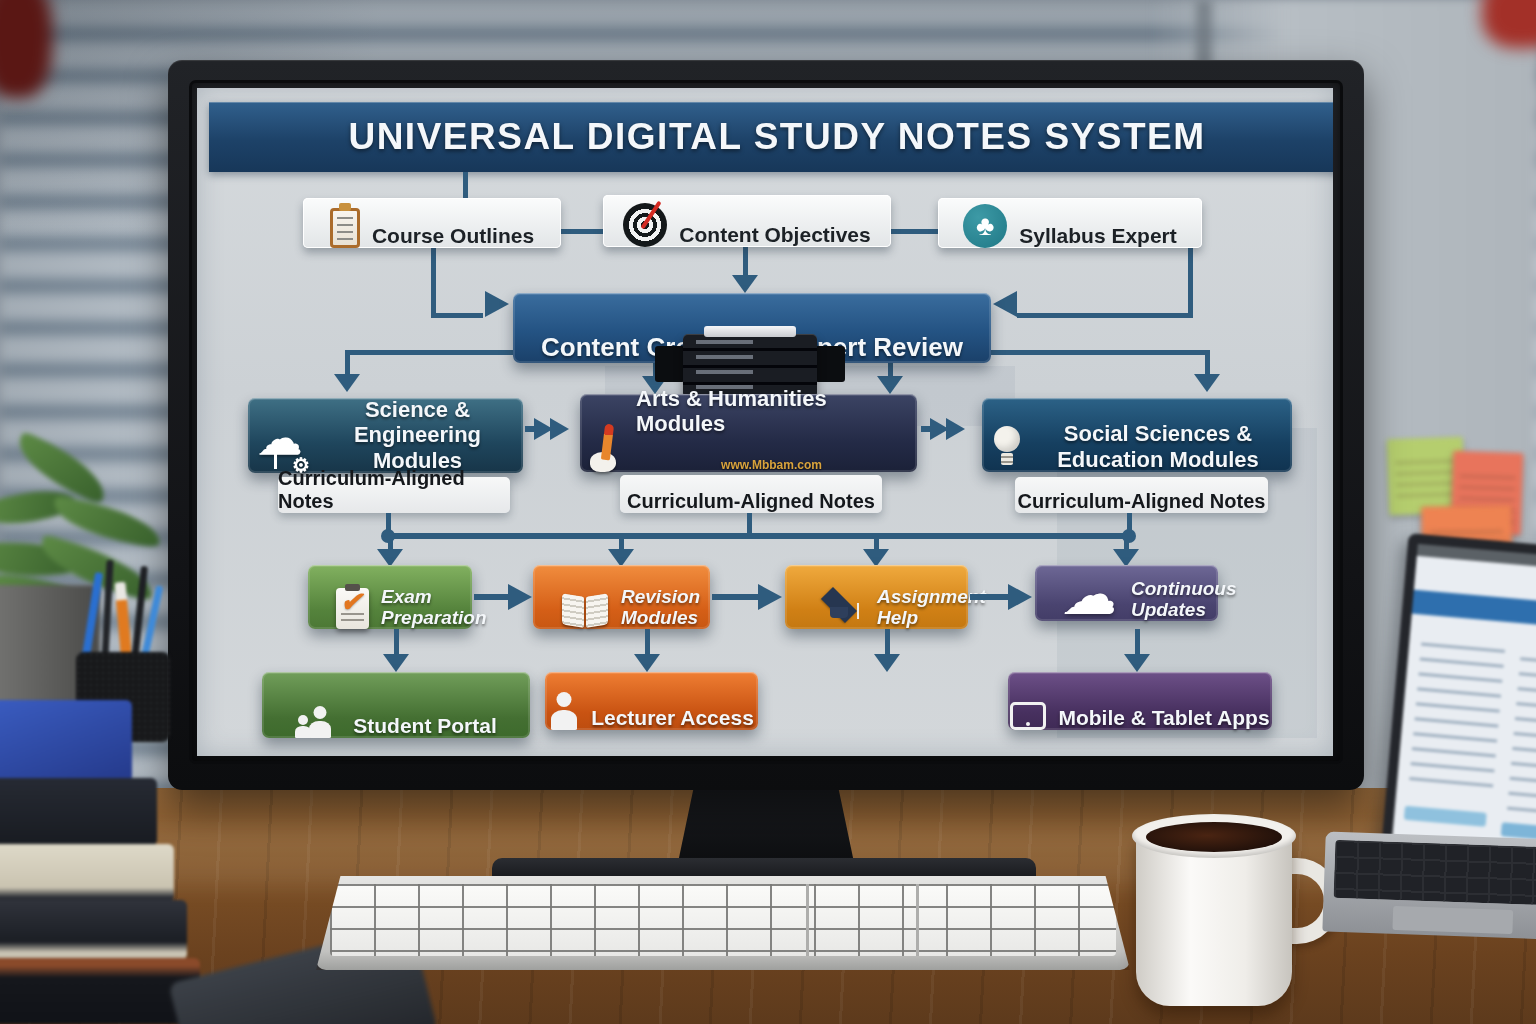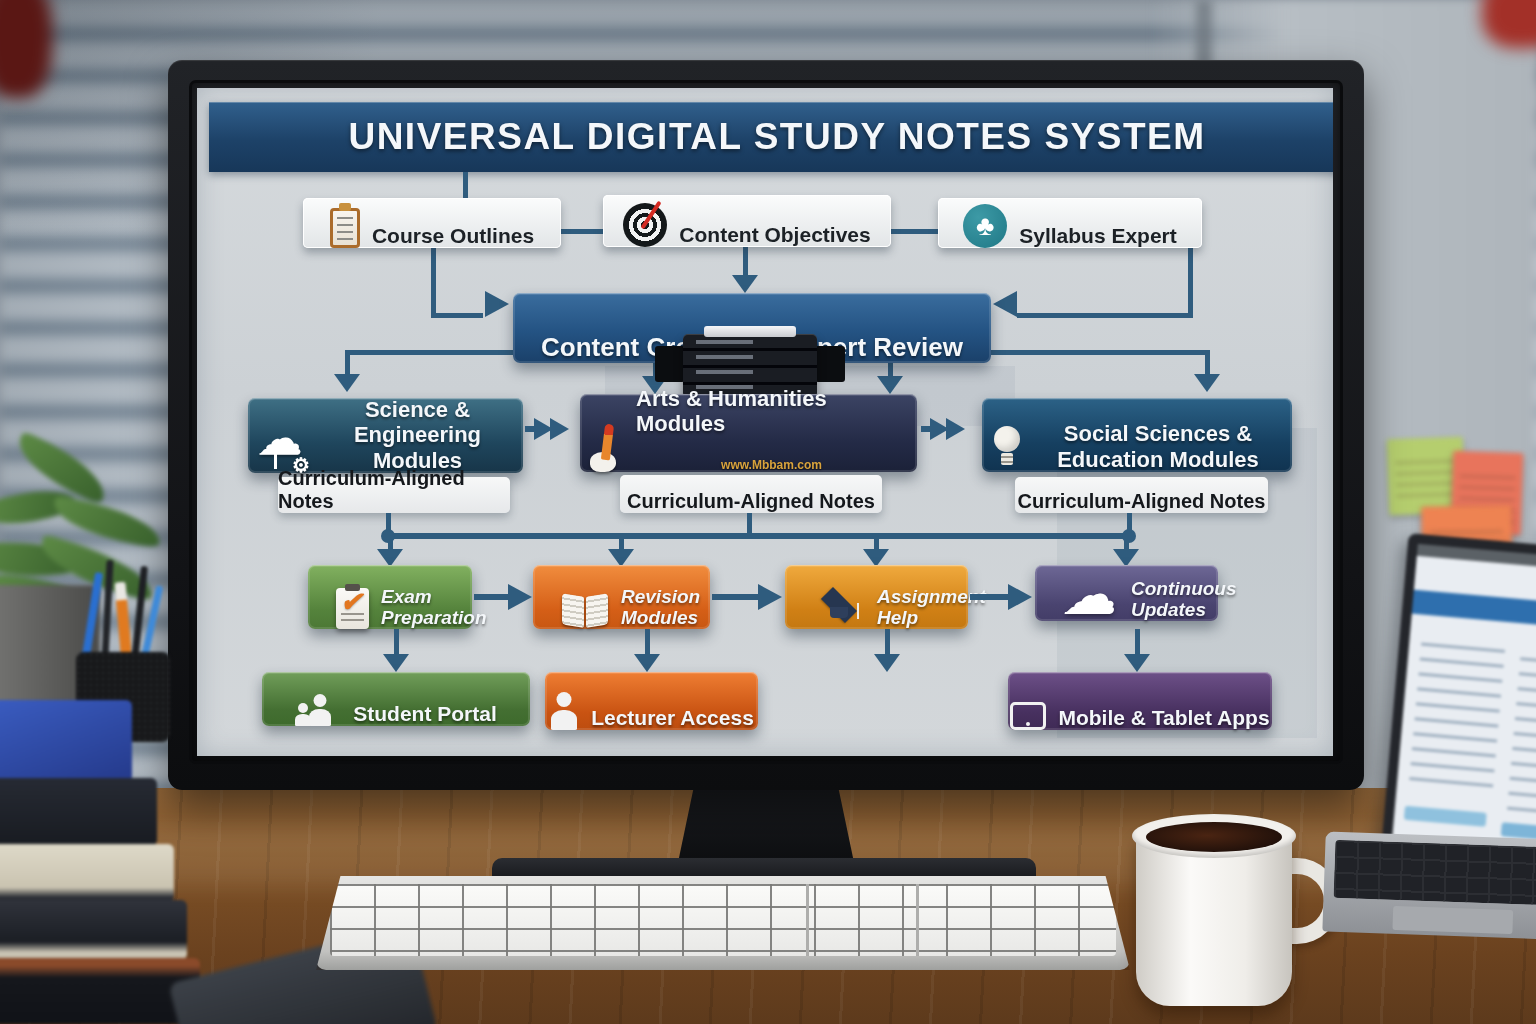--- a/index.html
+++ b/index.html
@@ -366,21 +366,21 @@
 
     <div class="ln" style="left:197px;top:541px;width:5px;height:26px;"></div>
     <div class="tri d" style="left:186px;top:566px;"></div>
     <div class="ln" style="left:448px;top:541px;width:5px;height:26px;"></div>
     <div class="tri d" style="left:437px;top:566px;"></div>
     <div class="ln" style="left:688px;top:541px;width:5px;height:26px;"></div>
     <div class="tri d" style="left:677px;top:566px;"></div>
     <div class="ln" style="left:938px;top:541px;width:5px;height:26px;"></div>
     <div class="tri d" style="left:927px;top:566px;"></div>
 
-    <div class="fbox box-dark portal student" style="left:65px;top:584px;width:268px;height:54px;">
+    <div class="fbox box-dark portal student" style="left:65px;top:584px;width:268px;height:66px;">
       <span class="ic ic-people">
           <i class="person p2"></i>
           <i class="person p1"></i>
         </span>
       <span>Student Portal</span>
     </div>
     <div class="fbox box-dark portal lecturer" style="left:348px;top:584px;width:213px;height:58px;">
       <span class="ic ic-lect">
           <i class="person p1"></i>
         </span>

